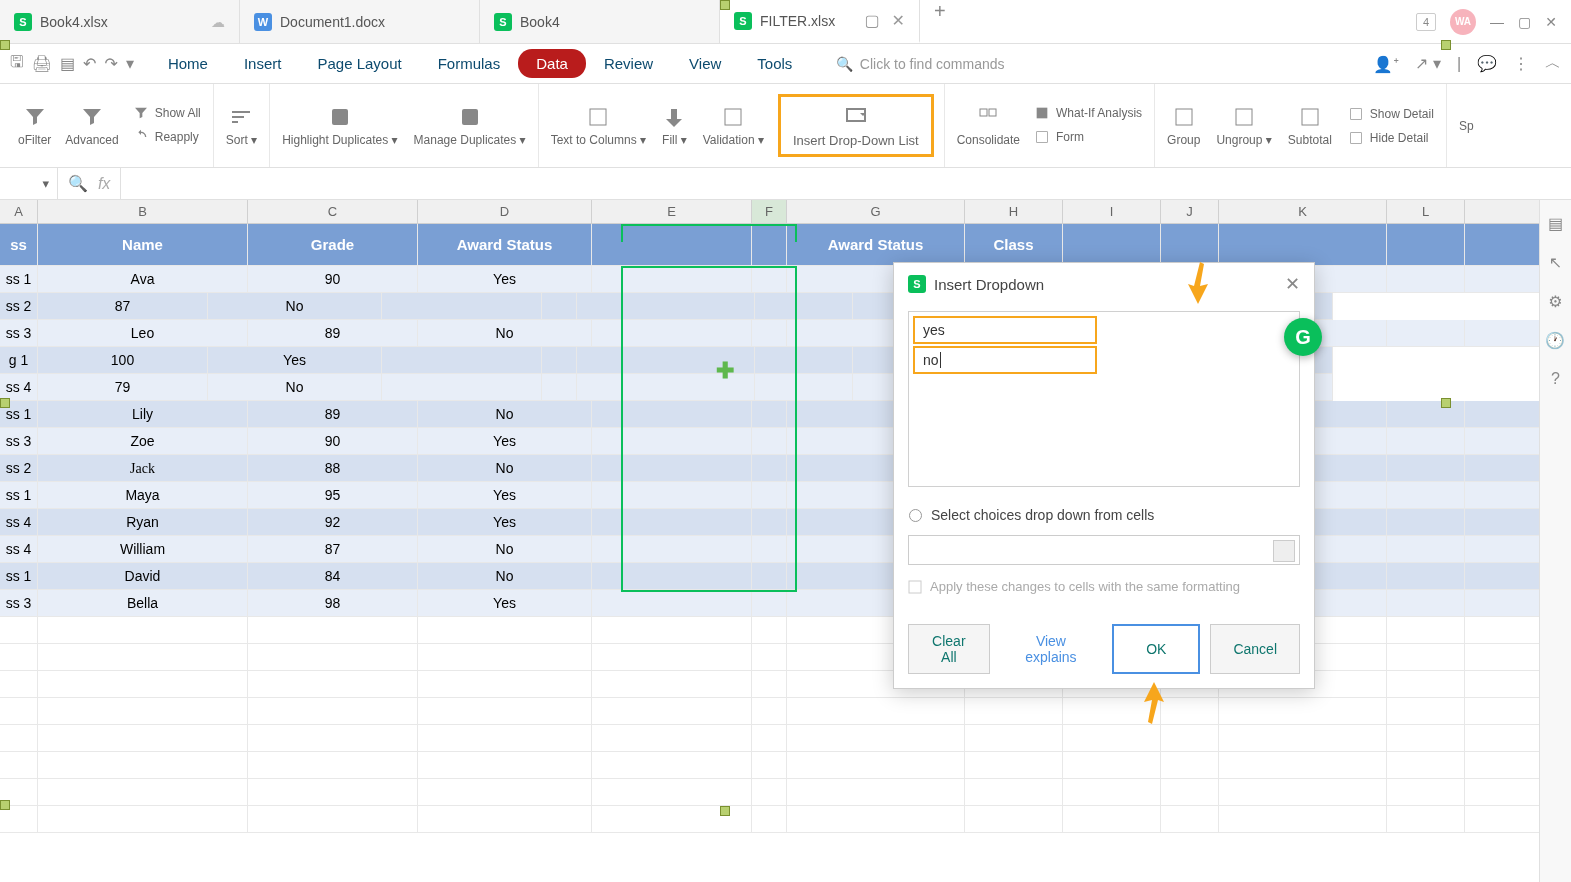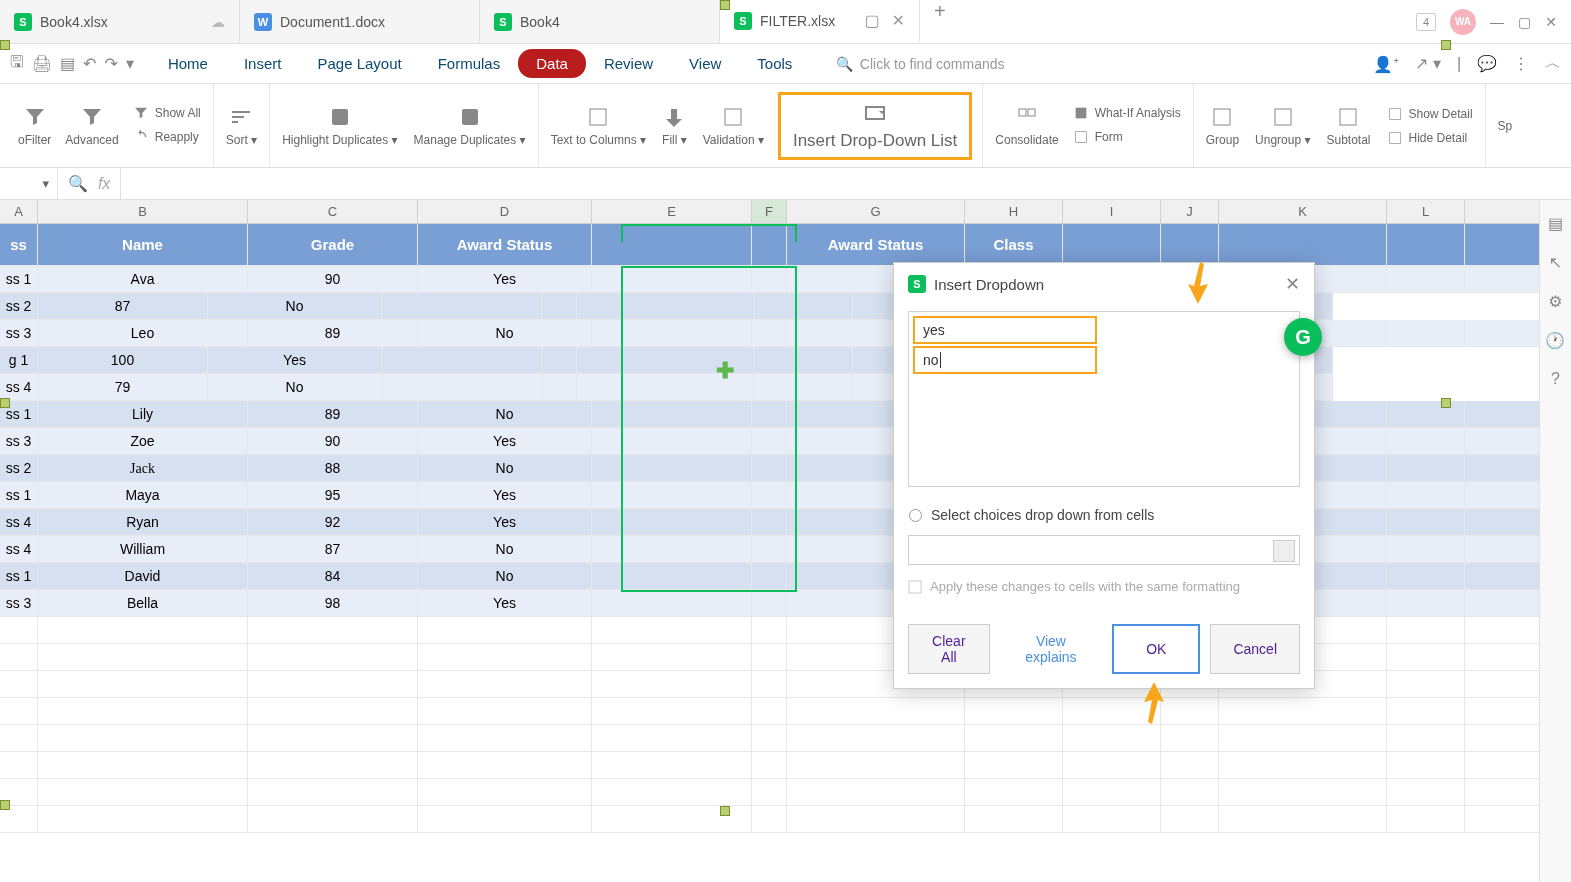--- a/index.html
+++ b/index.html
@@ -65,21 +65,21 @@
 .dlg-close{margin-left:auto;cursor:pointer;color:#888;font-size:18px}
 .dlg-body{padding:6px 14px}
 .radio-row{display:flex;align-items:center;gap:8px;font-size:14px;color:#444;padding:6px 0}
 .radio-icons{margin-left:auto;display:flex;gap:10px;color:#999}
 .option-input{border:2px solid #f7a61c;padding:4px 8px;font-size:14px;color:#333;margin-bottom:2px;width:184px}
 .options-box{border:1px solid #d0d0d0;padding:4px;min-height:176px}
 .cells-input{border:1px solid #ccc;height:30px;margin-top:6px;width:100%;position:relative}
 .cells-input::after{content:"";position:absolute;right:4px;top:4px;width:20px;height:20px;border:1px solid #ccc;background:#eee}
 .check-row{display:flex;align-items:center;gap:8px;font-size:13px;color:#aaa;padding:14px 0}
 .dlg-buttons{display:flex;gap:10px;padding:10px 14px 14px;justify-content:flex-start}
-.dlg-btn{padding:8px 22px;border:1px solid #ccc;background:#f5f5f5;font-size:14px;cursor:pointer;color:#4c1d95}
+.dlg-btn{padding:8px 22px;border:1px solid #ccc;background:#f5f5f5;font-size:14px;cursor:pointer;color:#0f766e}
 .dlg-btn.link{border:none;background:none;color:#4a90e2}
 .dlg-btn.primary{border:2px solid #4a90e2;background:#fff}
 
 
 .arrow{position:absolute;width:32px;height:42px;pointer-events:none}
 
 
 .anchor{position:absolute;width:10px;height:10px;background:#b8d070;border:1px solid #7a9030}
 
 
@@ -225,21 +225,21 @@
         <svg class="tool-icon" viewBox="0 0 24 24">
           <rect fill="none" stroke="#888" x="4" y="4" width="16" height="16"></rect>
         </svg>
         <span><span>Validation</span> ▾</span>
       </div>
     <div class="insert-dropdown-hl">
         <svg class="tool-icon" viewBox="0 0 24 24">
           <rect fill="none" stroke="#888" stroke-width="2" x="3" y="6" width="18" height="12"></rect>
           <path fill="#888" d="M16 10l3 3 3-3z"></path>
         </svg>
-        <span style="font-size:17px;color:#666">Insert Drop-Down List</span>
+        <span style="font-size:13px;color:#666">Insert Drop-Down List</span>
       </div>
   </div>
   <div class="tool-group">
     <div style="display:flex;gap:10px">
       <div class="tool-btn">
           <svg class="tool-icon" viewBox="0 0 24 24">
             <rect fill="none" stroke="#888" x="4" y="4" width="7" height="7"></rect>
             <rect fill="none" stroke="#888" x="13" y="4" width="7" height="7"></rect>
           </svg>
           <span>Consolidate</span>

